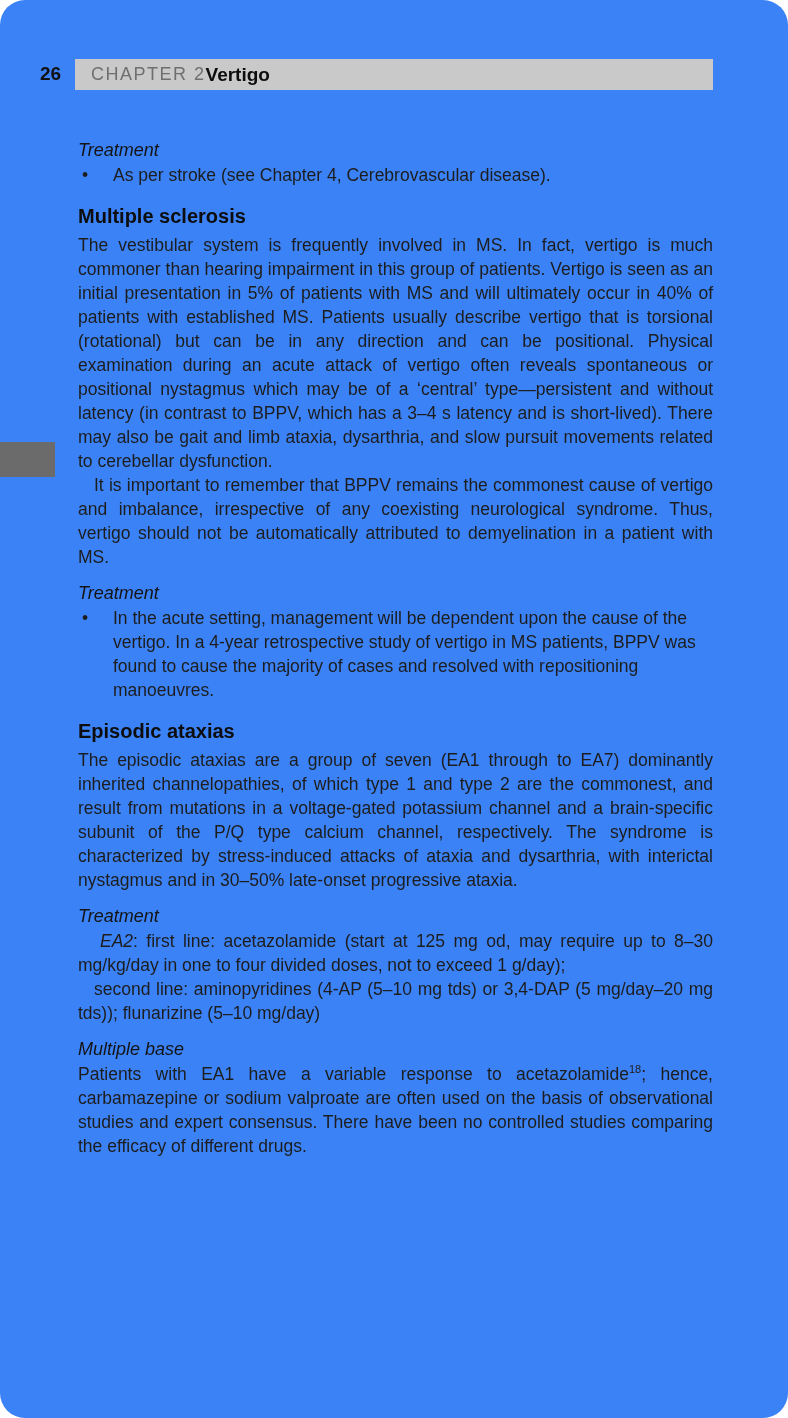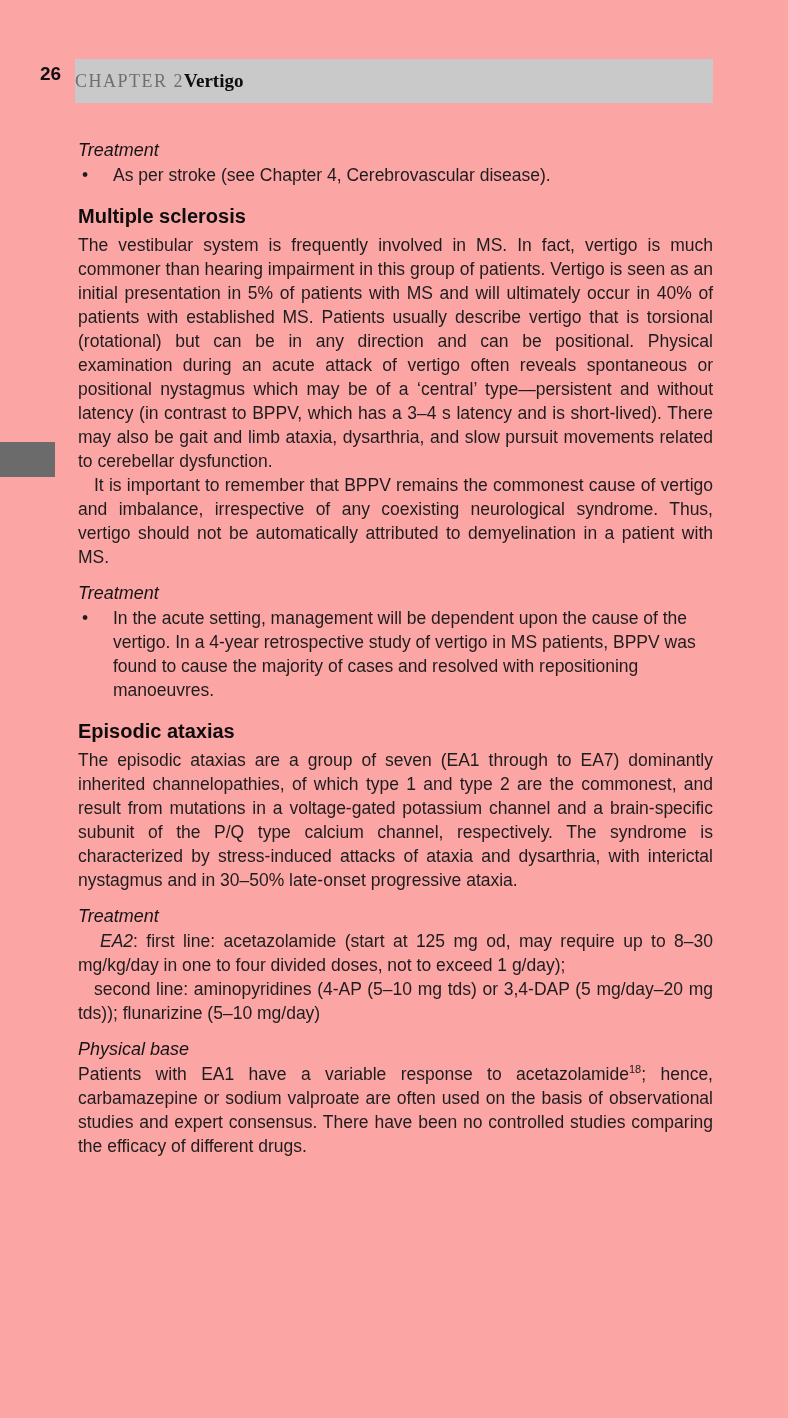--- a/index.html
+++ b/index.html
@@ -1,43 +1,44 @@
 <!DOCTYPE html>
 <html><head>
 <meta charset="utf-8">
 <style>
   html, body { margin: 0; padding: 0; background: #ffffff; }
   .page {
     position: relative;
     width: 788px;
     height: 1418px;
-    background: #fca5a5;
+    background: #3b82f6;
     font-family: "Liberation Sans", sans-serif;
     color: #1d1d1d;
     overflow: hidden;
+    border-radius: 25px;
   }
   .page-num {
     position: absolute;
     left: 40px;
     top: 63px;
     font-size: 19px;
     font-weight: bold;
     color: #111111;
   }
   .header-bar {
     position: absolute;
     left: 75px;
     top: 59px;
     width: 638px;
-    height: 44px;
+    height: 31px;
     background: #c9c9c9;
     display: flex;
     align-items: center;
     box-sizing: border-box;
-    font-family: Liberation Serif, serif;
+    padding-left: 16px;
   }
   .chapter-label {
     font-size: 18px;
     letter-spacing: 1.5px;
     color: #6f6f6f;
     font-weight: 400;
   }
   .chapter-title {
     font-size: 19px;
     font-weight: bold;
@@ -136,19 +137,19 @@
 
     <p class="just">The episodic ataxias are a group of seven (EA1 through to EA7) dominantly inherited channelopathies, of which type 1 and type 2 are the commonest, and result from mutations in a voltage-gated potassium channel and a brain-specific subunit of the P/Q type calcium channel, respectively. The syndrome is characterized by stress-induced attacks of ataxia and dysarthria, with interictal nystagmus and in 30–50% late-onset progressive ataxia.</p>
 
     <p class="subhead">Treatment</p>
 
 
     <p class="just indent2"><em class="lead">EA2</em><span>: first line: acetazolamide (start at 125 mg od, may require up to 8–30 mg/kg/day in one to four divided doses, not to exceed 1 g/day);</span></p>
 
     <p class="just indent1">second line: aminopyridines (4-AP (5–10 mg tds) or 3,4-DAP (5 mg/day–20 mg tds)); flunarizine (5–10 mg/day)</p>
 
-    <p class="subhead">Physical base</p>
+    <p class="subhead">Multiple base</p>
 
     <p class="just"><span>Patients with EA1 have a variable response to acetazolamide</span><sup>18</sup><span>; hence, carbamazepine or sodium valproate are often used on the basis of observational studies and expert consensus. There have been no controlled studies comparing the efficacy of different drugs.</span></p>
 
   </div>
 
 </div>
 
 </body></html>

